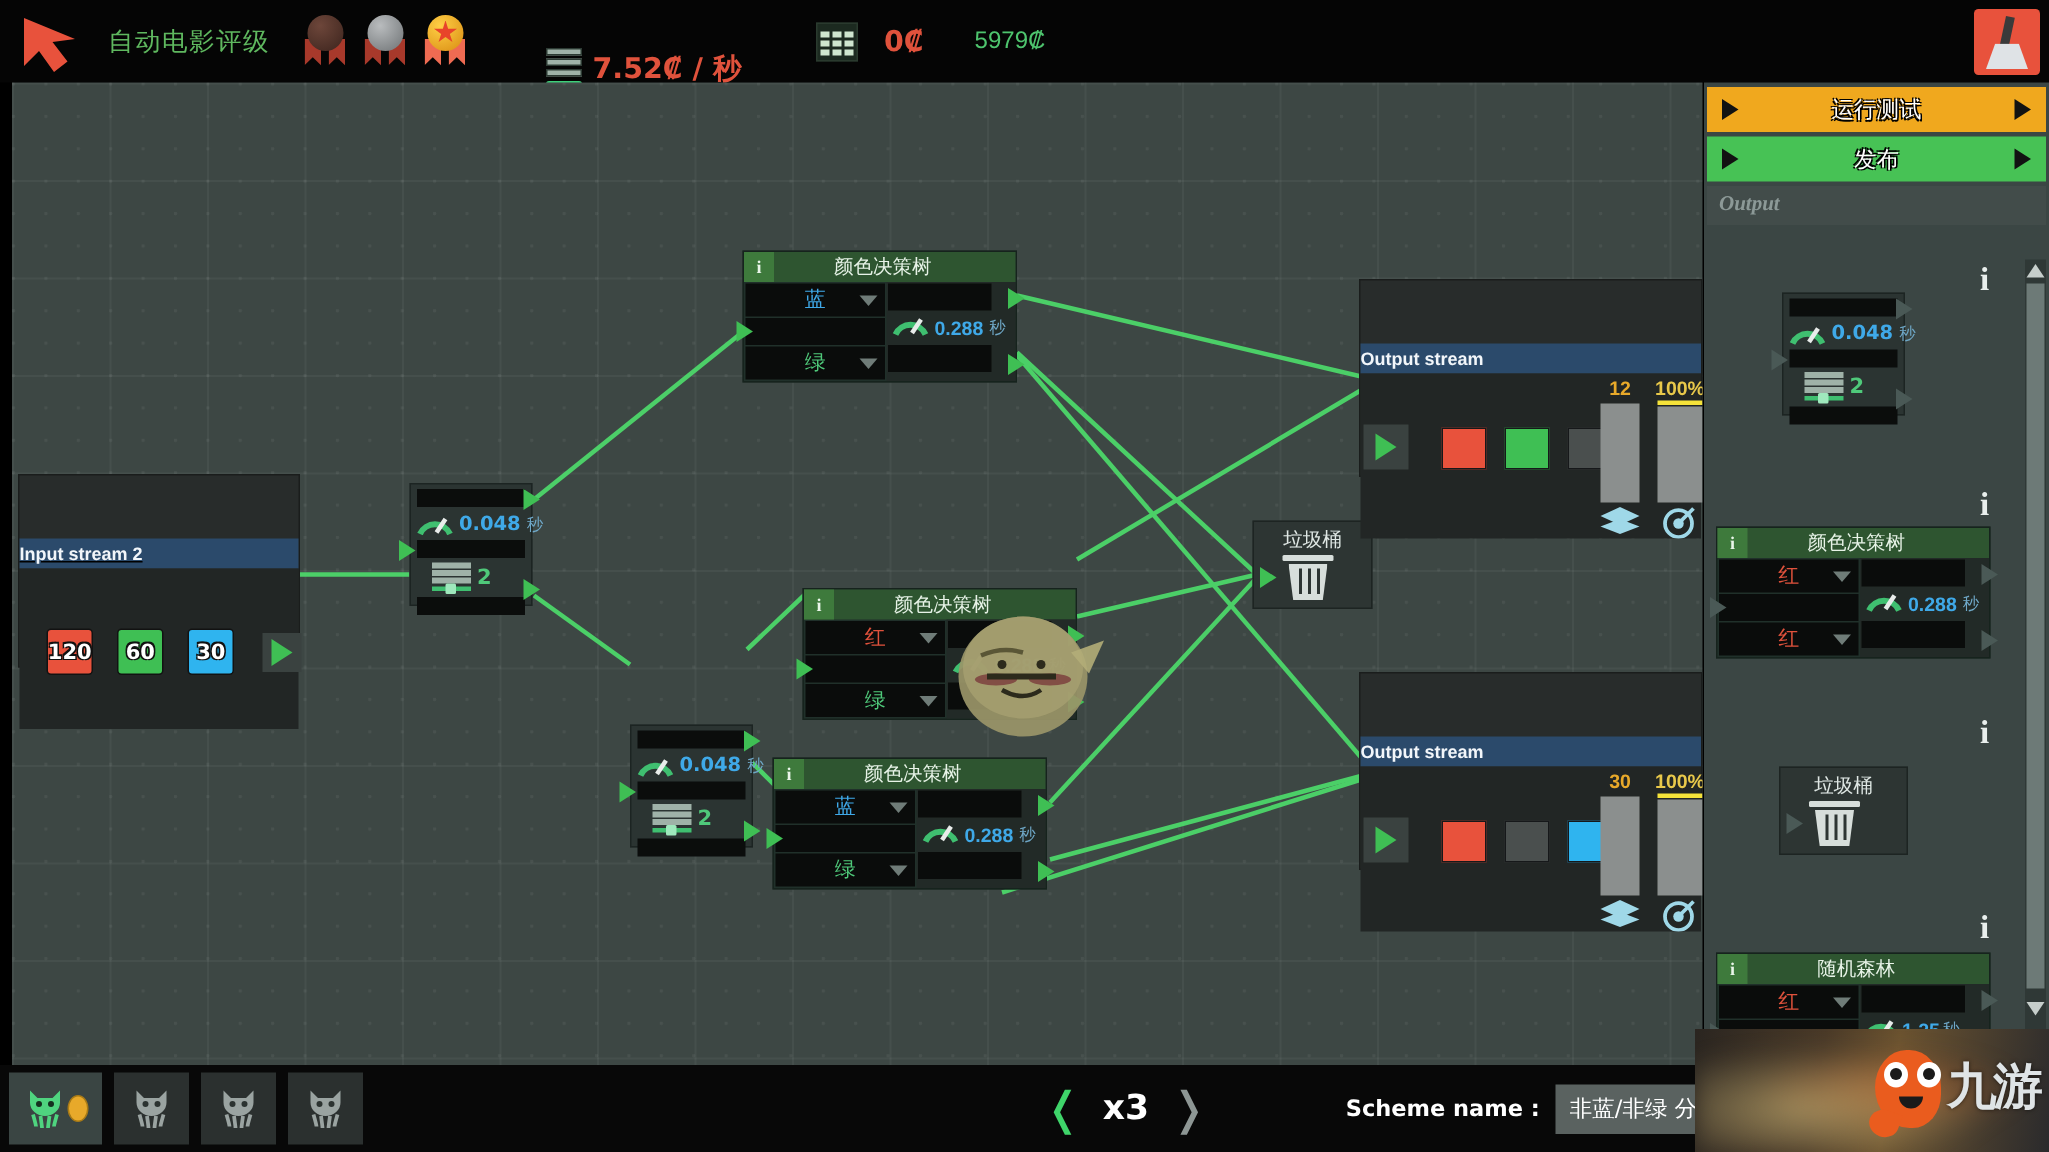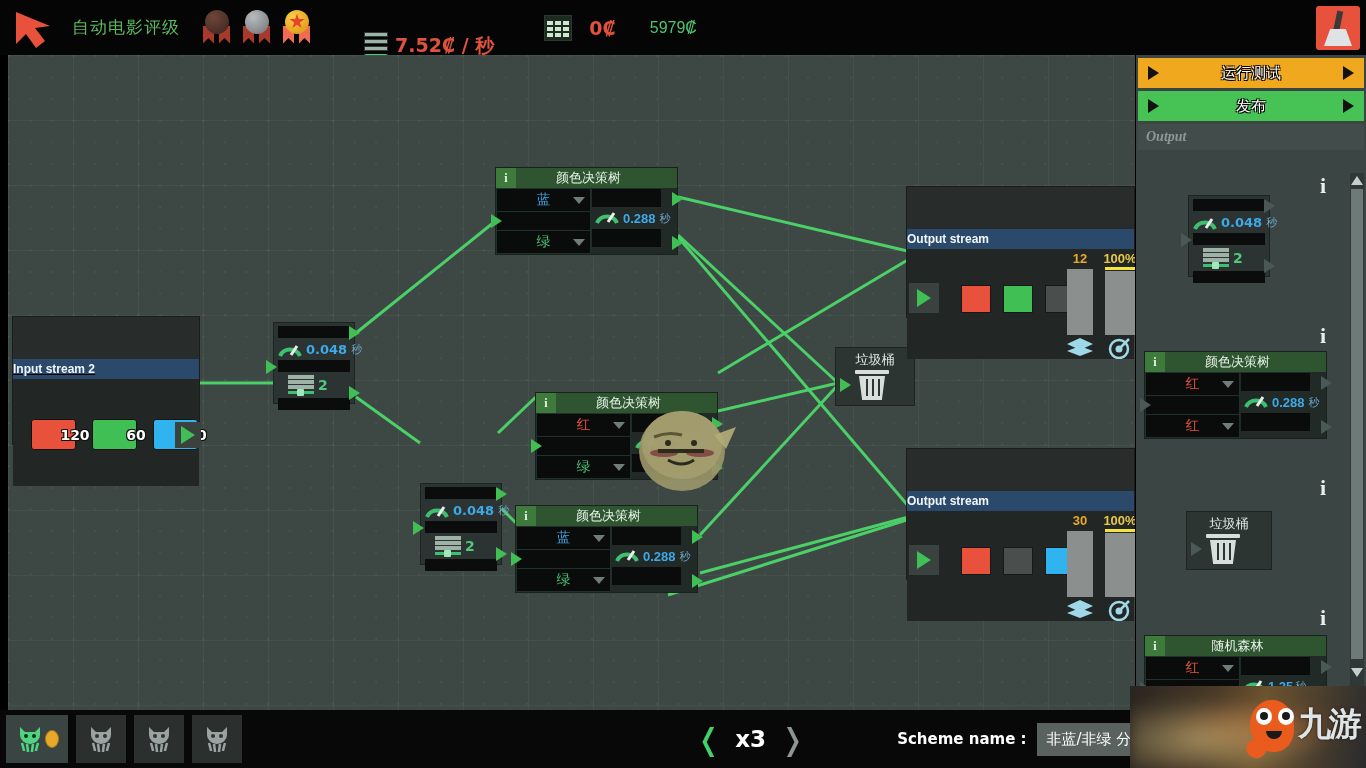--- a/index.html
+++ b/index.html
@@ -84,21 +84,21 @@
   
   .stream { background:#282c2b; border:1px solid #1a1d1c; }
   .stream .hdr {
     background:#2b4a6b; color:#f2f6fa; font-size:12px; font-weight:bold;
     text-align:left; padding:3px 0; font-family:"Liberation Sans",sans-serif;margin-top:42px;
   }
   .stream .body { position:relative; background:#222625; }
 
   .chip { width:31px; height:31px; border-radius:3px; display:flex; align-items:center; justify-content:center;
     font-size:14px; font-weight:bold; color:#fff; font-family:"DejaVu Sans",sans-serif;
-    text-shadow:-1px -1px 0 #111,1px -1px 0 #111,-1px 1px 0 #111,1px 1px 0 #111;padding-left:43px; }
+    text-shadow:-1px -1px 0 #111,1px -1px 0 #111,-1px 1px 0 #111,1px 1px 0 #111; }
 
   .port { width:0; height:0; border-left:14px solid #3fbf54; border-top:9px solid transparent; border-bottom:9px solid transparent; }
   .port.sm { border-left-width:11px; border-top-width:7px; border-bottom-width:7px; }
   .port.dim { border-left-color:#4a5956; }
   .portbox { background:#3a4240; display:flex; align-items:center; justify-content:center; }
 
   
   .dtree { width:183px; background:#20302a; border:1px solid #16231d; }
   .dtree .hdr { background:#2e5530; height:20px; display:flex; align-items:center; position:relative; }
   .dtree .hdr .info {

